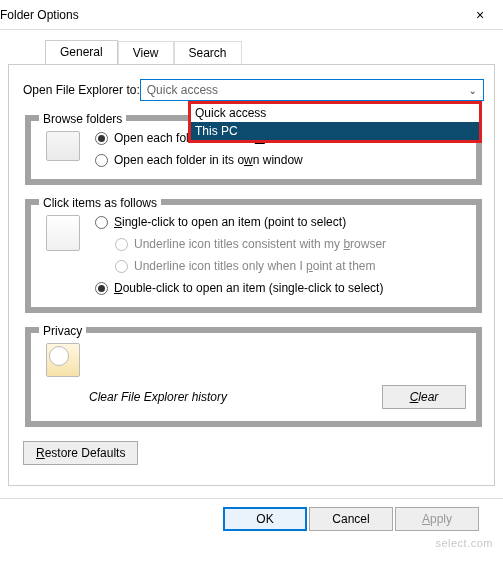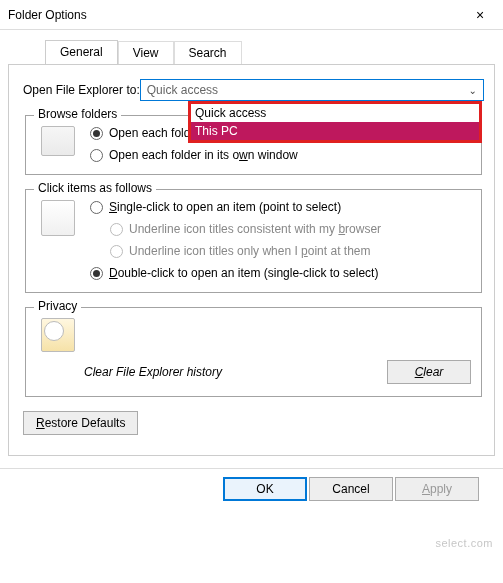--- a/index.html
+++ b/index.html
@@ -14,21 +14,21 @@
   }
   
   .titlebar {
     height: 30px;
     display: flex;
     align-items: center;
     background: #fff;
     border-bottom: 1px solid #ddd;
     position: relative;
   }
-  .titlebar .title { padding-left: 8px; font-size: 12px; }
+  .titlebar .title { font-size: 12px; }
   .titlebar .close {
     position: absolute; right: 0; top: 0;
     width: 46px; height: 30px;
     display: flex; align-items: center; justify-content: center;
     font-size: 14px;
   }
   
   .tabstrip {
     display: flex;
     margin-top: 10px;
@@ -87,26 +87,26 @@
     border: 3px solid #e02020;
     background: #fff;
     z-index: 50;
   }
   .dropdown-item {
     padding: 2px 4px;
     font-size: 12px;
     color: #000;
   }
   .dropdown-item.highlight {
-    background: #be185d;
+    background: #0c4a6e;
     color: #fff;
   }
   
   .group {
-    border: 1px solid #a3a3a3;
+    border: 6px solid #a3a3a3;
     margin-bottom: 14px;
     padding: 10px 10px 12px 10px;
     position: relative;
   }
   .group .legend {
     position: absolute;
     top: -9px; left: 8px;
     background: #fff;
     padding: 0 4px;
     font-size: 12px;

